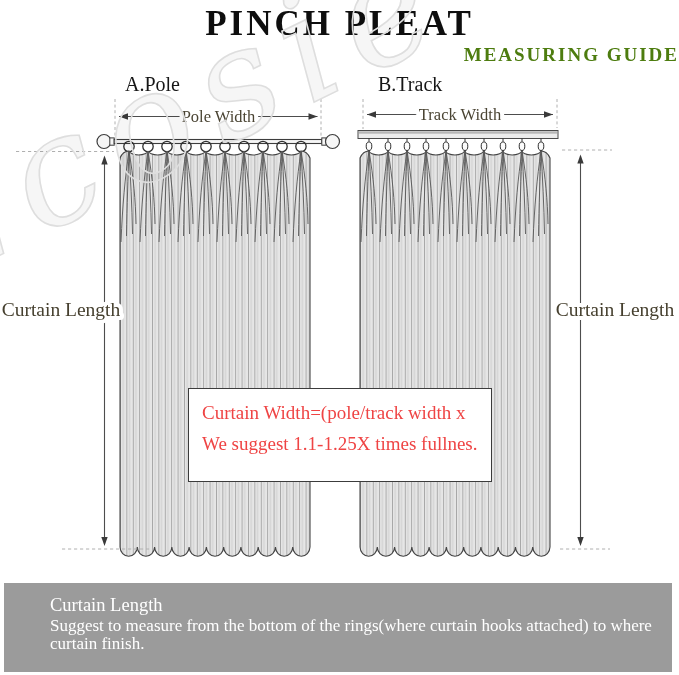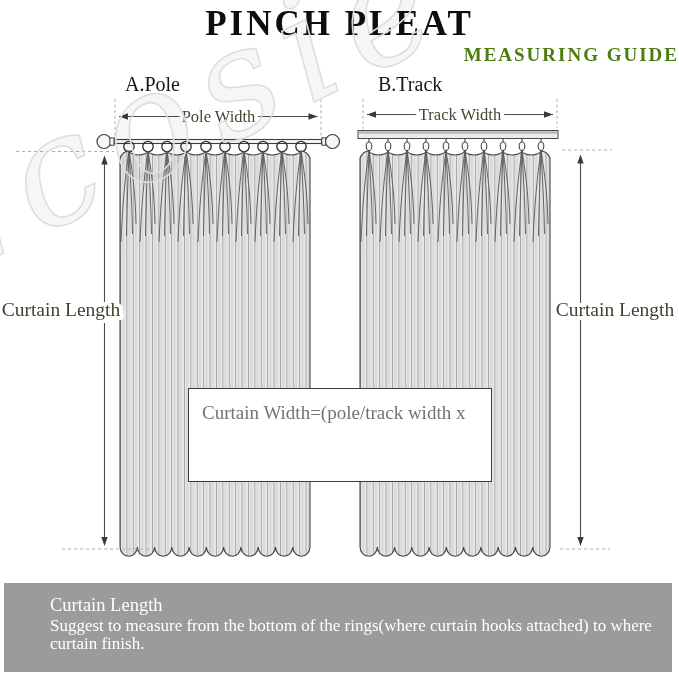--- a/index.html
+++ b/index.html
@@ -28,21 +28,21 @@
     color:rgba(0,0,0,0.035);
     -webkit-text-stroke:1.6px #dedede;
     transform:rotate(-26deg); transform-origin:60px 300px;
     z-index:2; pointer-events:none; user-select:none;
   }
   .diagram-svg { position:absolute; left:0; top:0; z-index:1; }
   
   .info-box {
     position:absolute; left:188px; top:388px; width:304px; height:94px;
     background:#fff; border:1px solid #3c3c3c; z-index:3;
-    padding:9px 0 0 13px; font-size:19px; color:#737373;
+    padding:9px 0 0 13px; font-size:19px; color:#ef4444;
   }
   .info-box .line { line-height:30.5px; white-space:nowrap; }
   
   .footer {
     position:absolute; left:4px; top:583px; width:668px; height:89px;
     background:#9b9b9b; z-index:3; color:#ffffff;
     padding:10px 14px 0 46px;
   }
   .footer-title { font-size:18.5px; line-height:24px; }
   .footer-body  { font-size:17px;  line-height:18px; }
@@ -185,20 +185,21 @@
       <path d="M560,549 H610" stroke="#b0b0b0" stroke-width="1" stroke-dasharray="3.2,2.8" fill="none"></path>
       <line x1="580.5" y1="156" x2="580.5" y2="544" stroke="#4d4d4d" stroke-width="1.1"></line>
       <polygon points="580.5,154.5 577.3,163.5 583.7,163.5" fill="#3a3a3a"></polygon>
       <polygon points="580.5,546 577.3,537 583.7,537" fill="#3a3a3a"></polygon>
     </g>
     <text class="dim-label" x="615" y="316" font-size="19.5" fill="#46402f" text-anchor="middle">Curtain Length</text>
   </svg>
 
   <div class="info-box">
     <div class="line">Curtain Width=(pole/track width x</div>
+    <div class="line">We suggest 1.1-1.25X times fullnes.</div>
   </div>
 
   <div class="footer">
     <div class="footer-title">Curtain Length</div>
     <div class="footer-body">Suggest to measure from the bottom of the rings(where curtain hooks attached) to where curtain finish.</div>
   </div>
 
 </div>
 
 </body></html>

